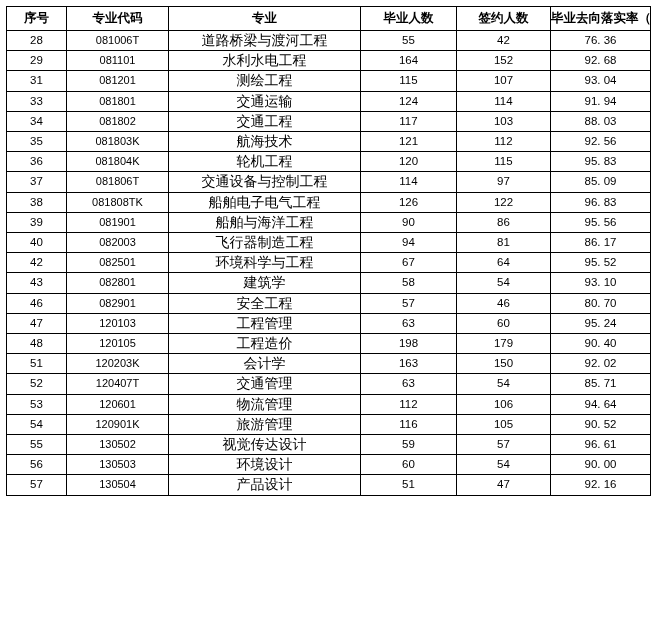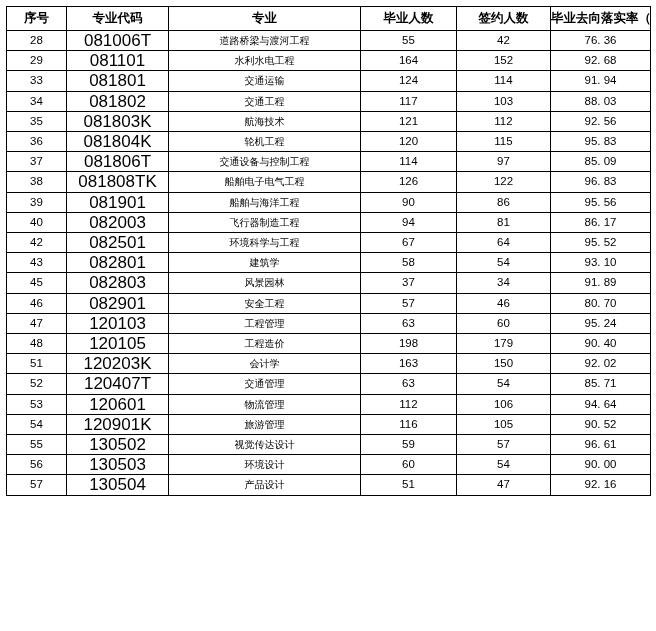--- a/index.html
+++ b/index.html
@@ -44,22 +44,22 @@
     font-size: 12.5px;
   }
   
   col.c-seq    { width: 60px; }
   col.c-code   { width: 102px; }
   col.c-major  { width: 192px; }
   col.c-grad   { width: 96px; }
   col.c-sign   { width: 94px; }
   col.c-rate   { width: 100px; }
 
-  td.major { font-size: 10px; }
-  td.code  { font-size: 17px; }
+  td.major { font-size: 14px; }
+  td.code  { font-size: 11px; }
   td.num   { font-size: 11.5px; }
 </style>
 </head>
 <body>
 
 <div class="page">
   <table class="grades">
     <colgroup>
       <col class="c-seq">
       <col class="c-code">
@@ -89,20 +89,28 @@
         </tr>
         <tr>
           <td class="num">29</td>
           <td class="code">081101</td>
           <td class="major">水利水电工程</td>
           <td class="num">164</td>
           <td class="num">152</td>
           <td class="num">92. 68</td>
         </tr>
         <tr>
+          <td class="num">31</td>
+          <td class="code">081201</td>
+          <td class="major">测绘工程</td>
+          <td class="num">115</td>
+          <td class="num">107</td>
+          <td class="num">93. 04</td>
+        </tr>
+        <tr>
           <td class="num">33</td>
           <td class="code">081801</td>
           <td class="major">交通运输</td>
           <td class="num">124</td>
           <td class="num">114</td>
           <td class="num">91. 94</td>
         </tr>
         <tr>
           <td class="num">34</td>
           <td class="code">081802</td>
@@ -169,28 +177,20 @@
         </tr>
         <tr>
           <td class="num">43</td>
           <td class="code">082801</td>
           <td class="major">建筑学</td>
           <td class="num">58</td>
           <td class="num">54</td>
           <td class="num">93. 10</td>
         </tr>
         <tr>
-          <td class="num">45</td>
-          <td class="code">082803</td>
-          <td class="major">风景园林</td>
-          <td class="num">37</td>
-          <td class="num">34</td>
-          <td class="num">91. 89</td>
-        </tr>
-        <tr>
           <td class="num">46</td>
           <td class="code">082901</td>
           <td class="major">安全工程</td>
           <td class="num">57</td>
           <td class="num">46</td>
           <td class="num">80. 70</td>
         </tr>
         <tr>
           <td class="num">47</td>
           <td class="code">120103</td>

